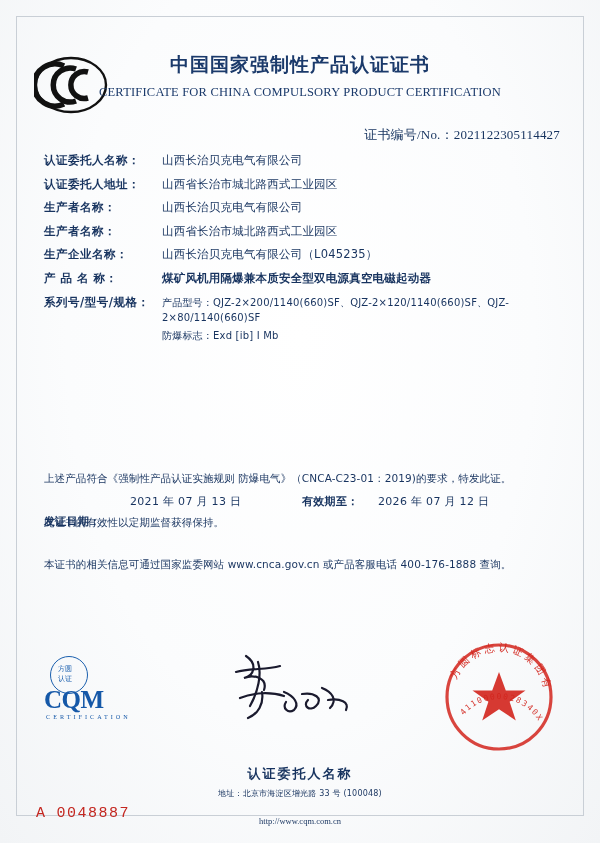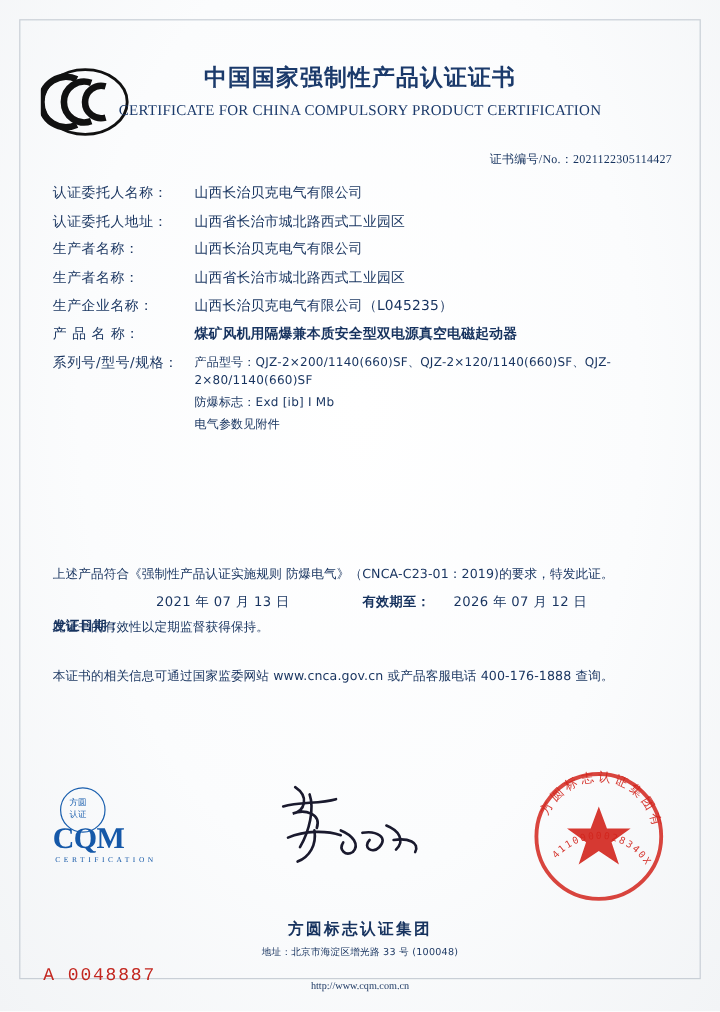--- a/index.html
+++ b/index.html
@@ -47,41 +47,41 @@
   
   .ccc-logo{
     position:absolute;
     left:34px;top:56px;
     width:74px;height:58px;
   }
   
   .cert-no{
     position:absolute;
     right:40px;top:126px;
-    font-size:10px;
+    font-size:13px;
     color:#15325e;
     font-family:"Liberation Serif", serif;
     letter-spacing:.2px;
   }
   
   .fields{
     position:absolute;
     left:44px;top:153px;
     width:520px;
   }
   .row{
     display:flex;
     align-items:flex-start;
     margin-bottom:8.6px;
   }
   .label{
     width:118px;
     flex:0 0 118px;
     font-size:11.5px;
-    font-weight:normal;
+    font-weight:bold;
     color:#17335f;
     letter-spacing:.5px;
     white-space:nowrap;
     line-height:15px;
   }
   .value{
     flex:1;
     font-size:11.5px;
     color:#17335f;
     line-height:15px;
@@ -255,21 +255,20 @@
     <div class="row">
       <div class="label">产 品 名 称：</div>
       <div class="value bold">煤矿风机用隔爆兼本质安全型双电源真空电磁起动器</div>
     </div>
 
     <div class="row">
       <div class="label">系列号/型号/规格：</div>
       <div class="value">
         <div class="value small">产品型号：QJZ-2×200/1140(660)SF、QJZ-2×120/1140(660)SF、QJZ-2×80/1140(660)SF</div>
         <div class="sub-line">防爆标志：Exd [ib] I Mb</div>
-        <div class="sub-line spacer">电气参数见附件</div>
       </div>
     </div>
 
   </div>
 
   <div class="note note-conform">上述产品符合《强制性产品认证实施规则 防爆电气》（CNCA-C23-01：2019)的要求，特发此证。</div>
 
   <div class="dates">
     <div class="date-left">
       <span class="dl">发证日期：</span>
@@ -326,21 +325,21 @@
       <text font-size="10.5" fill="#d2241c" font-family="DejaVu Sans" opacity="0.9" letter-spacing="3">
         <textPath href="#sealArcTop" startOffset="12%">方圆标志认证集团有限公司</textPath>
       </text>
       <text font-size="8" fill="#d2241c" font-family="DejaVu Sans Mono" opacity="0.9" letter-spacing="1.5">
         <textPath href="#sealArc" startOffset="22%">4110000028340X</textPath>
       </text>
     </svg>
   </div>
 
   <div class="footer">
-    <div class="footer-org">方圆标志认证集团</div>
+    <div class="footer-org">认证委托人名称</div>
     <div class="footer-addr">地址：北京市海淀区增光路 33 号 (100048)</div>
     <div class="footer-url">http://www.cqm.com.cn</div>
   </div>
 
   <div class="serial">
     <span class="ser-a">A</span><span>0048887</span>
   </div>
 
 </div>
 

